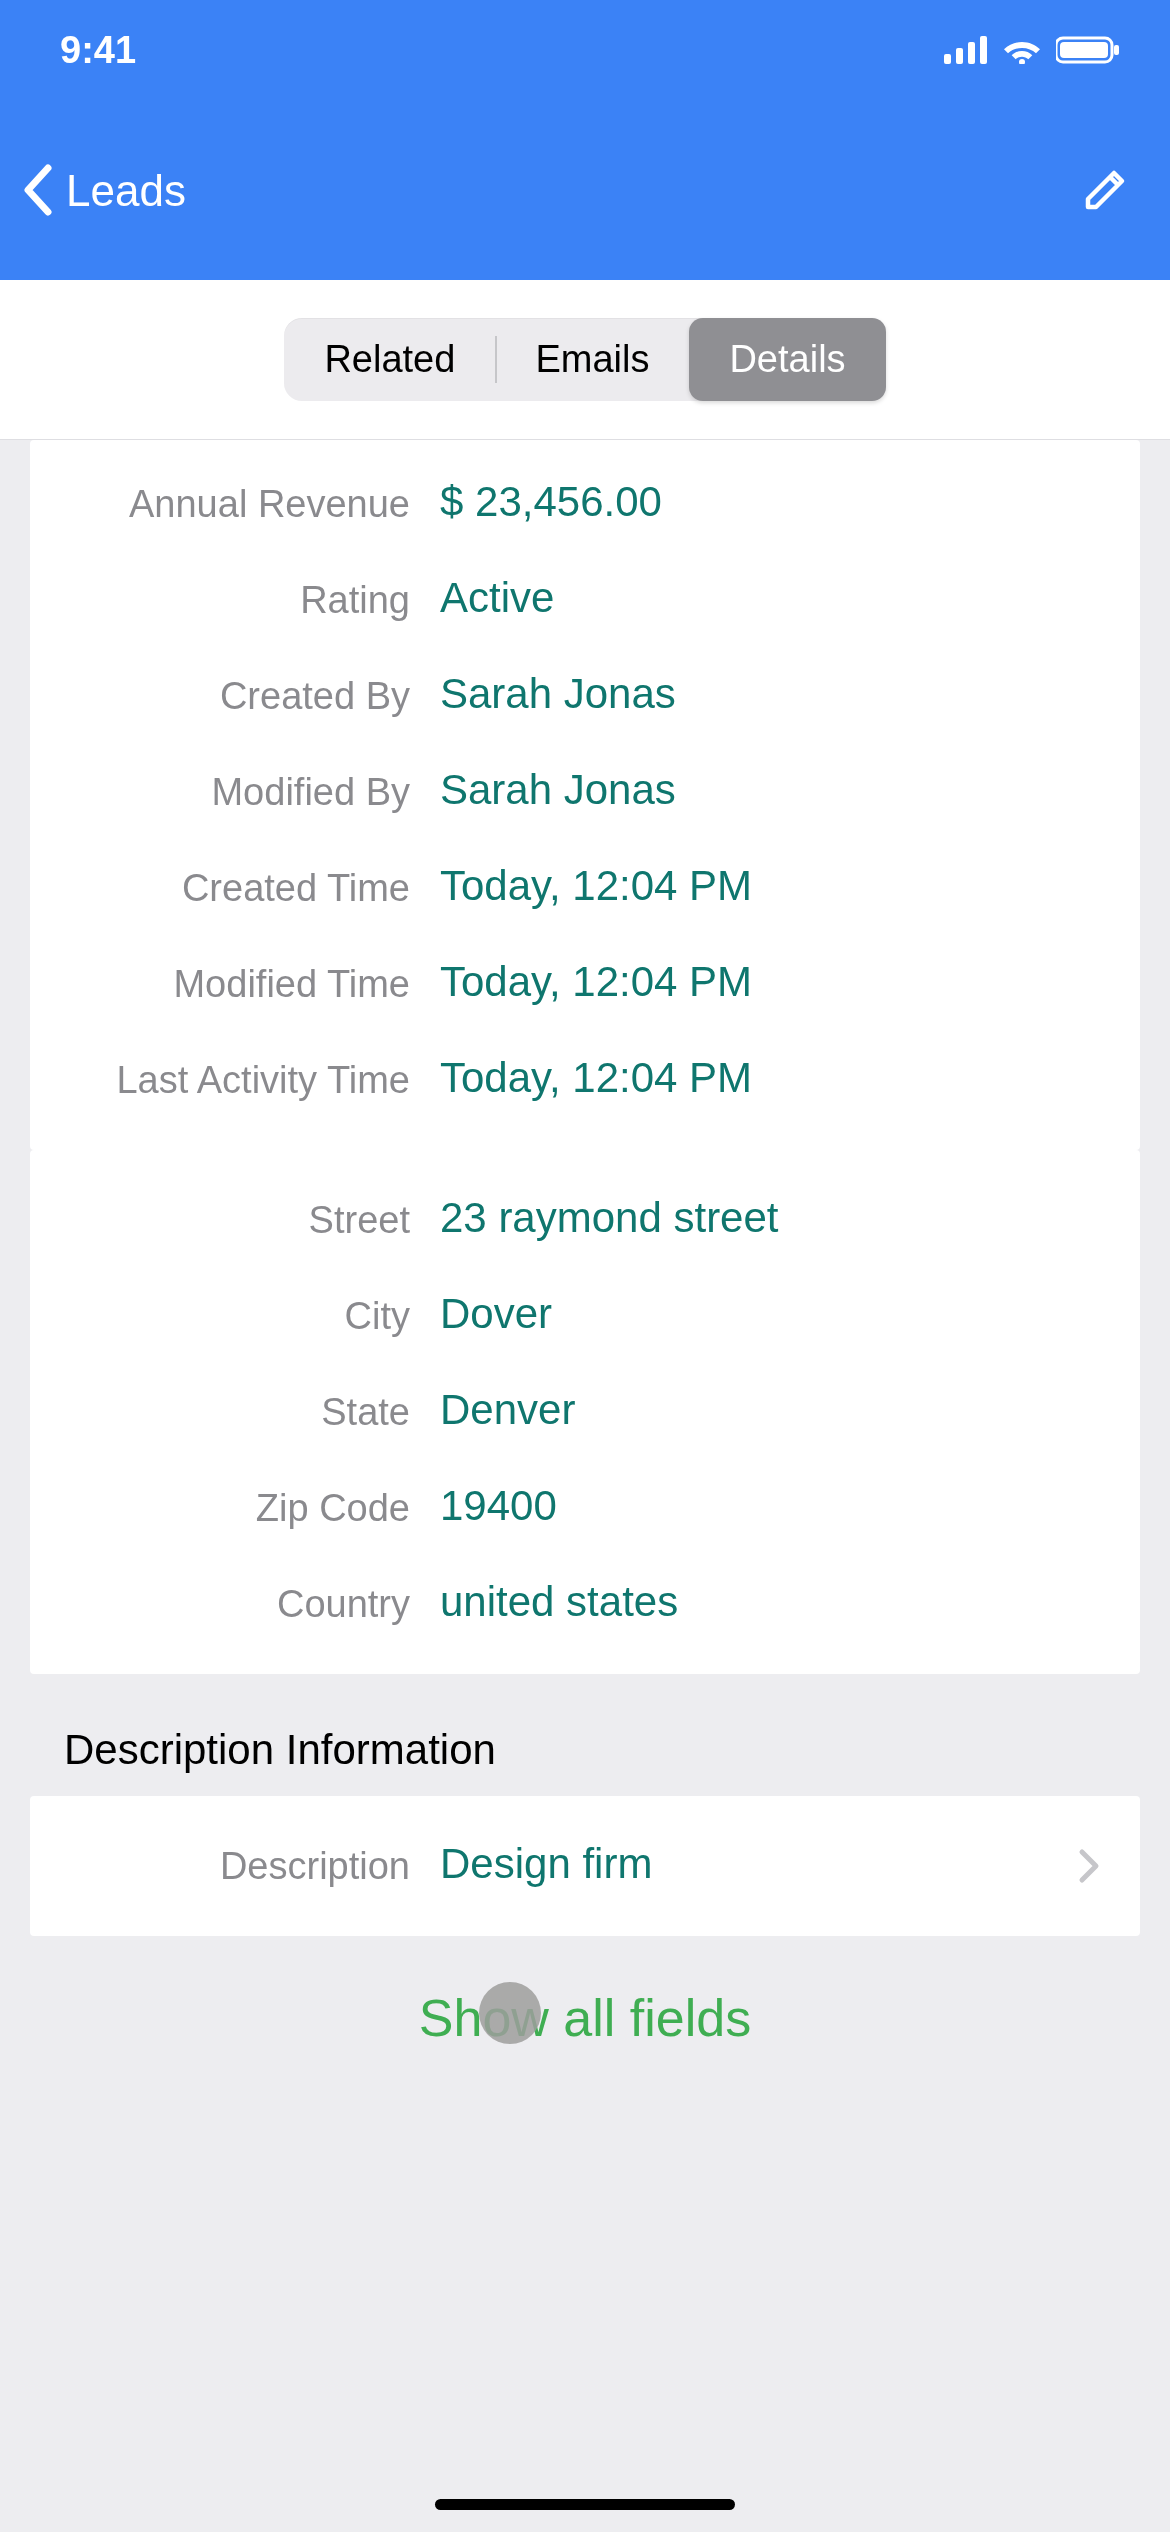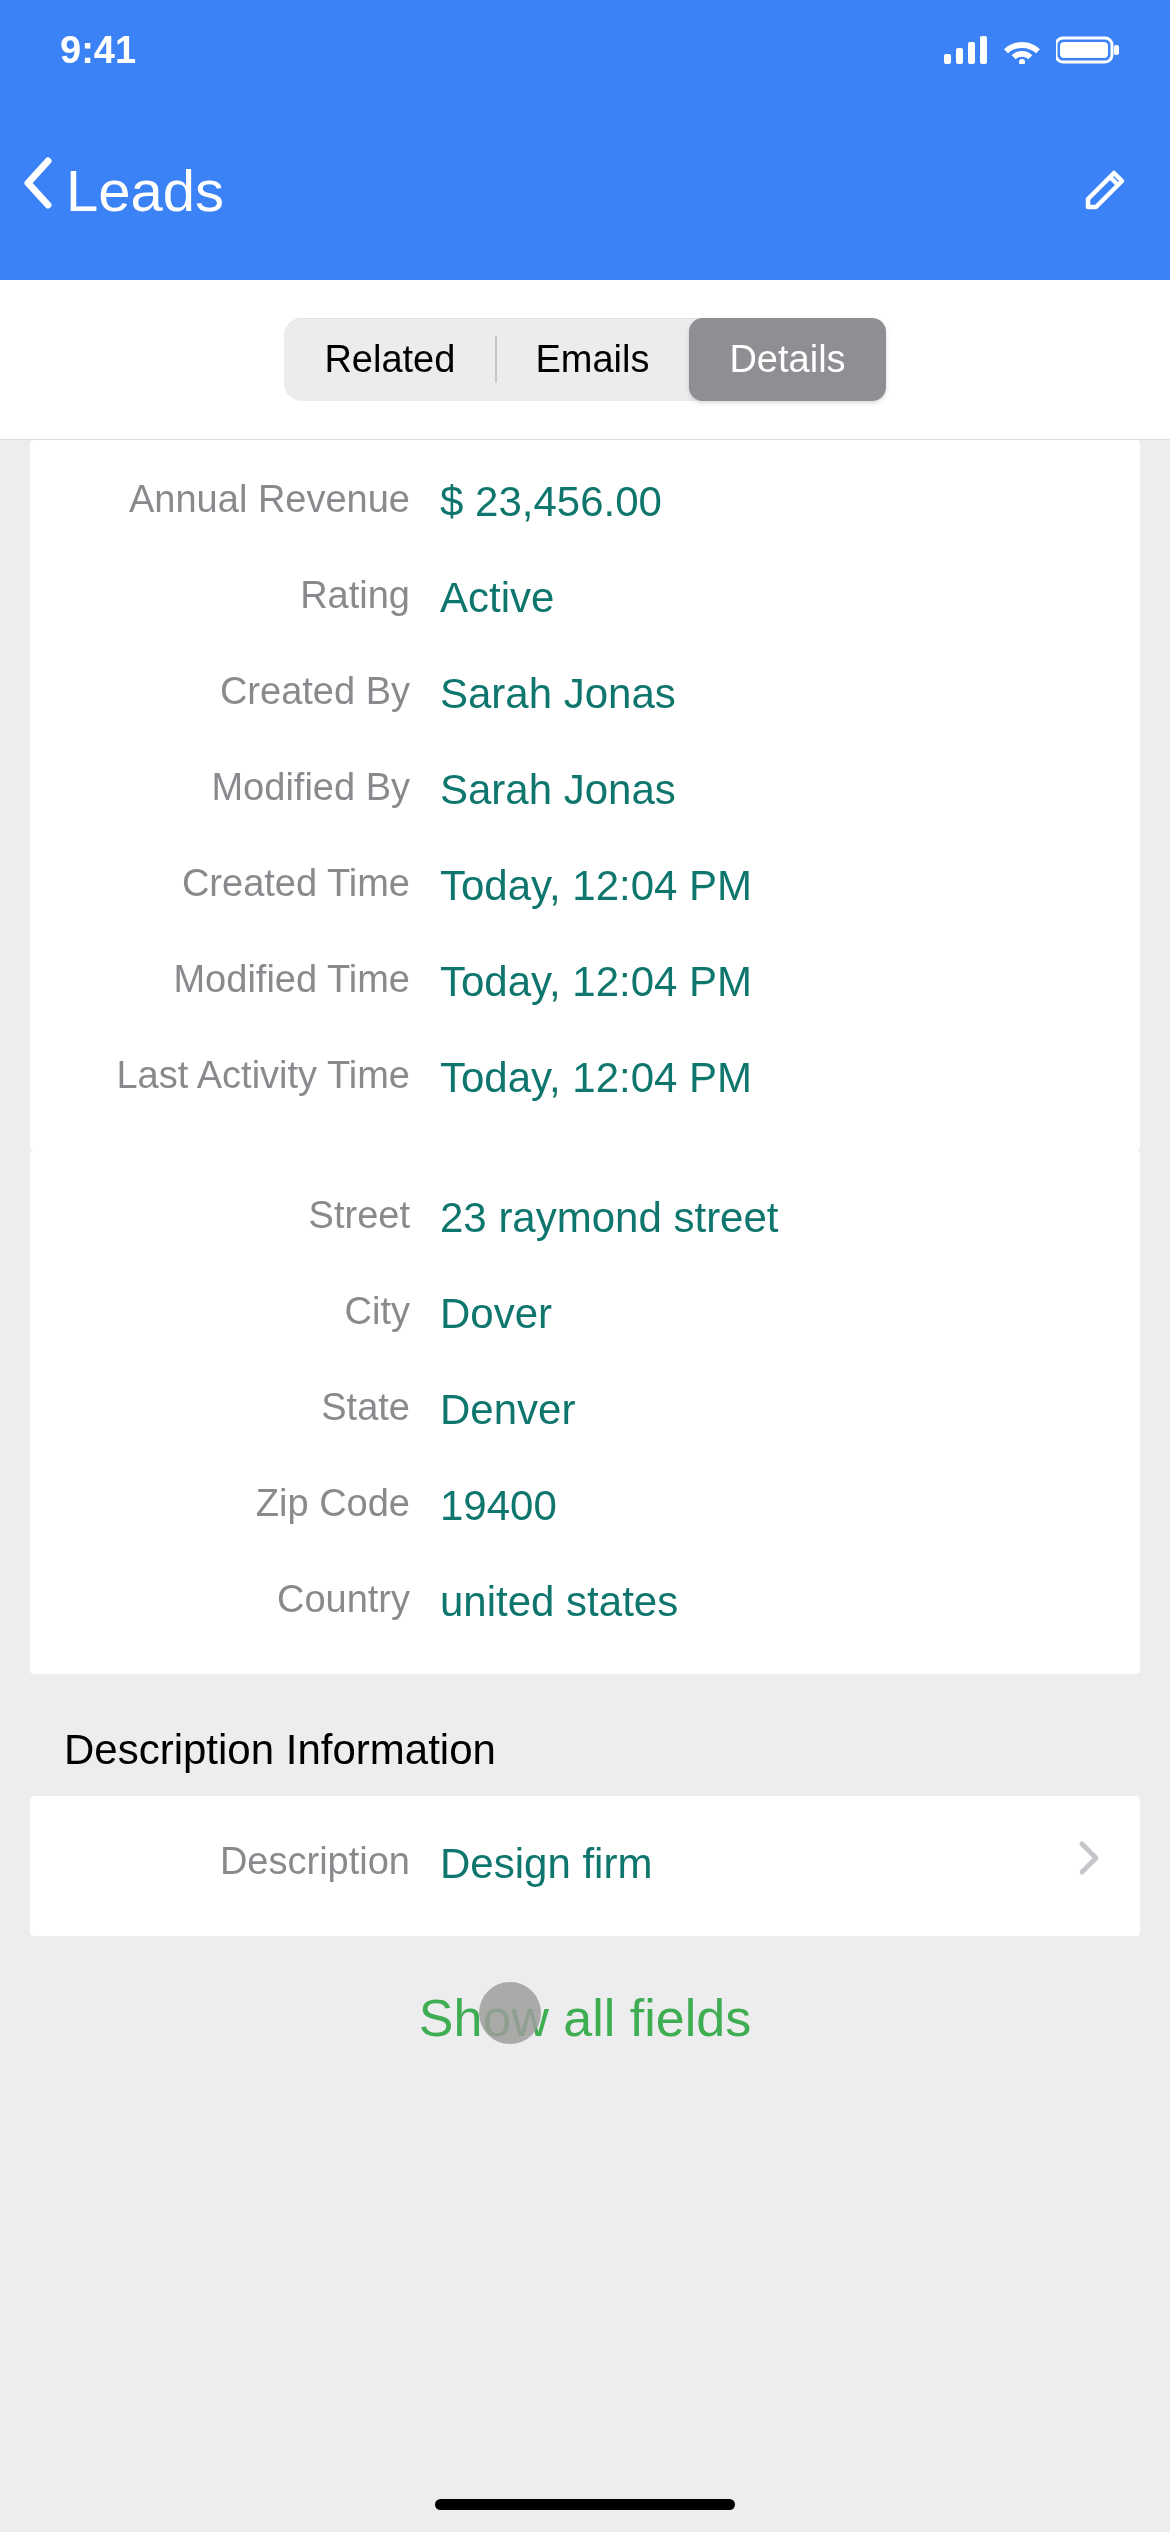--- a/index.html
+++ b/index.html
@@ -39,23 +39,23 @@
 .status-icons svg { display: block; }
 
 .nav-bar {
   height: 180px;
   display: flex;
   align-items: center;
   padding: 0 40px 0 20px;
 }
 .back-btn {
   display: flex;
-  align-items: flex-start;
+  align-items: flex-end;
   gap: 10px;
-  font-size: 58px;
+  font-size: 44px;
   font-weight: 400;
   color: #fff;
 }
 .back-btn svg { display: block; }
 .nav-spacer { flex: 1; }
 .edit-btn svg { display: block; }
 
 
 .seg-wrap {
   background: #fff;
@@ -98,21 +98,21 @@
   padding: 0;
 }
 .card {
   background: #fff;
   margin: 0 30px;
   border-radius: 4px;
   padding: 20px 0 24px 0;
 }
 .row {
   display: flex;
-  align-items: flex-start;
+  align-items: flex-end;
   padding: 24px 40px;
 }
 .label {
   width: 370px;
   text-align: right;
   color: #8a8a8e;
   font-size: 38px;
   padding-right: 30px;
 }
 .value {

